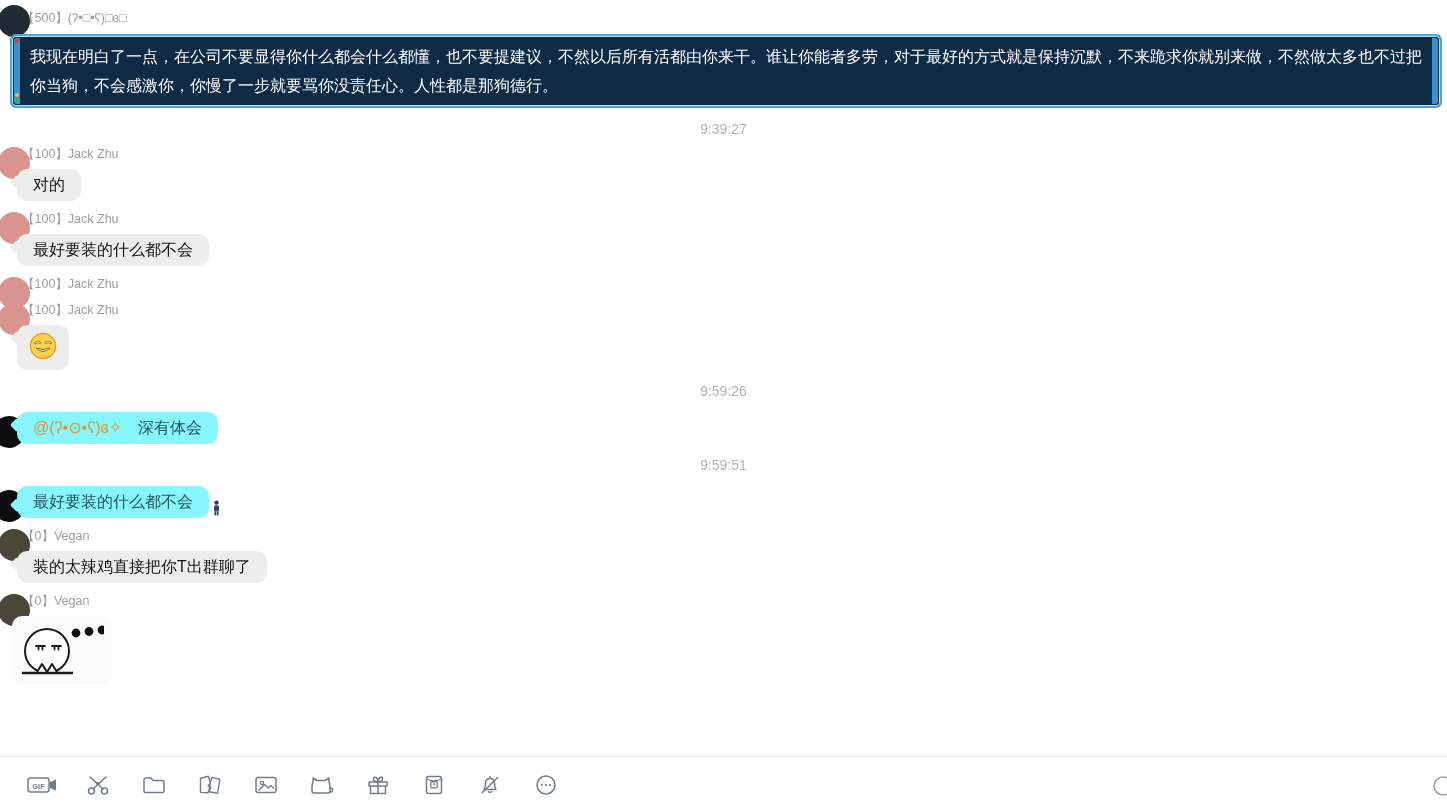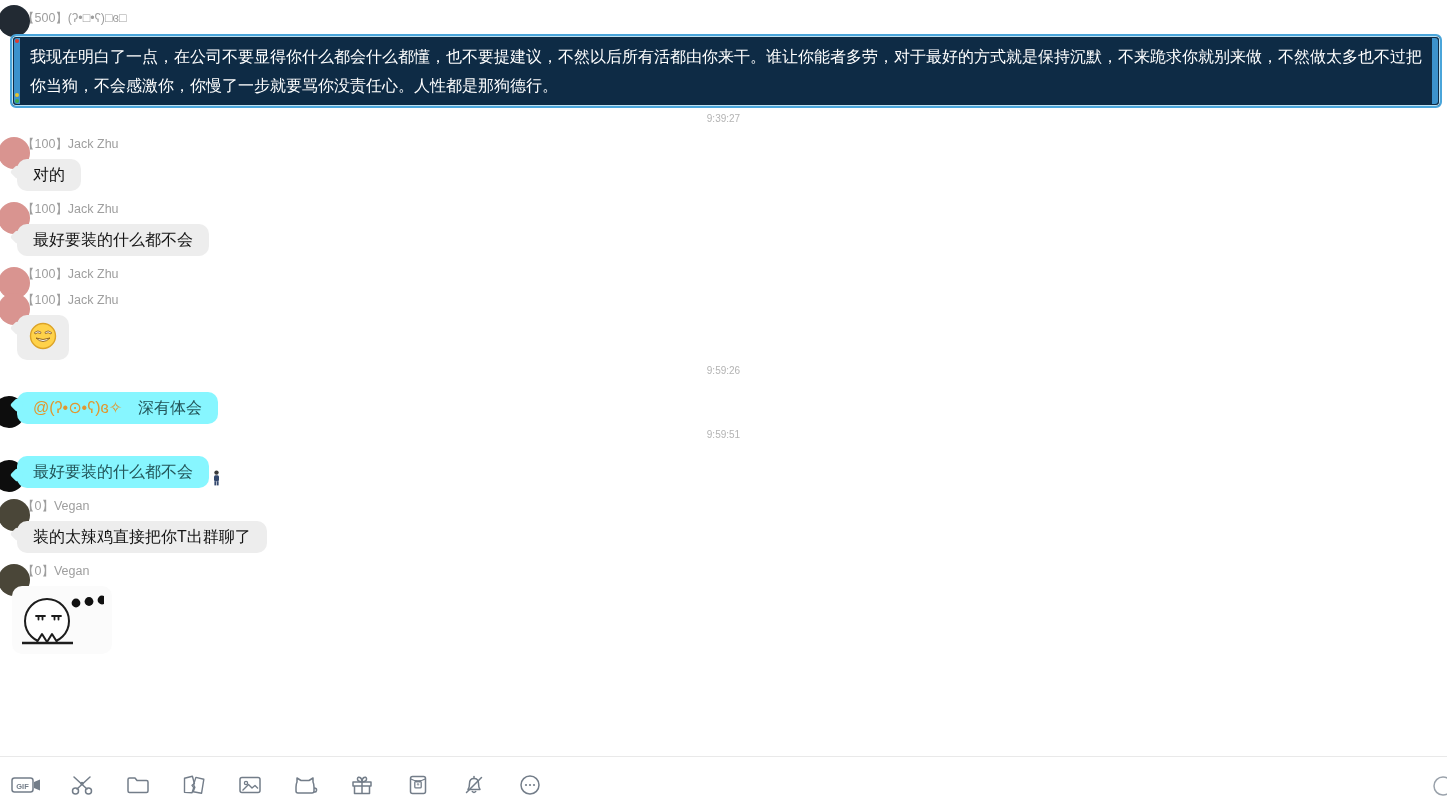--- a/index.html
+++ b/index.html
@@ -28,21 +28,21 @@
   }
   .sel-strip{position:absolute;top:2px;bottom:2px;width:6px;background:#3c92cc;}
   .sel-strip.left{left:2px;border-radius:3px 0 0 3px;}
   .sel-strip.right{right:2px;border-radius:0 3px 3px 0;}
   .dot{position:absolute;width:4px;height:4px;border-radius:50%;}
   .dot-red{left:3px;top:3px;background:#e03c2f;}
   .dot-yellow{left:3px;bottom:9px;background:#e6c32f;}
   .dot-green{left:3px;bottom:3px;background:#3fae4a;}
 
   
-  .time{ text-align:center;font-size:10px;color:#b3b3b3;margin-top:4px;line-height:14px;}
+  .time{ text-align:center;font-size:14px;color:#b3b3b3;margin-top:14px;line-height:14px;}
 
   
   .bubble-row{margin:7px 0 0 17px;position:relative;}
   .bubble{
     display:inline-block;background:#ededed;border-radius:10px;
     padding:6px 16px;font-size:16px;color:#141414;line-height:20px;position:relative;
   }
   .bubble:before{
     content:"";position:absolute;left:-5px;top:8px;width:10px;height:10px;
     background:inherit;transform:rotate(45deg);border-radius:2px;
@@ -51,21 +51,21 @@
   .bubble.cyan{background:#87f6ff;color:#23565a;}
   .mention{color:#e1972f;margin-right:16px;}
   .bubble.emoji-bubble{padding:7px 12px 5px 12px;}
   .sticker-wrap{display:inline-block;background:#fbfbfb;border-radius:10px;padding:4px 8px 2px 4px;}
   .tiny-person{position:absolute;margin-left:3px;bottom:-2px;display:inline-block;}
 
   
   .toolbar{
     position:absolute;left:0;right:0;bottom:0;height:55px;
     border-top:1px solid #e9e9e9;background:#ffffff;
-    display:flex;align-items:center;padding-left:10px;gap:24px;
+    display:flex;align-items:center;padding-left:26px;gap:24px;
   }
   .tool{width:32px;height:26px;display:flex;align-items:center;justify-content:center;cursor:pointer;}
   .tool svg{display:block;}
   .tool-right{position:absolute;right:-12px;top:16px;}
 </style>
 </head>
 <body>
 
 <div class="chat">
 

